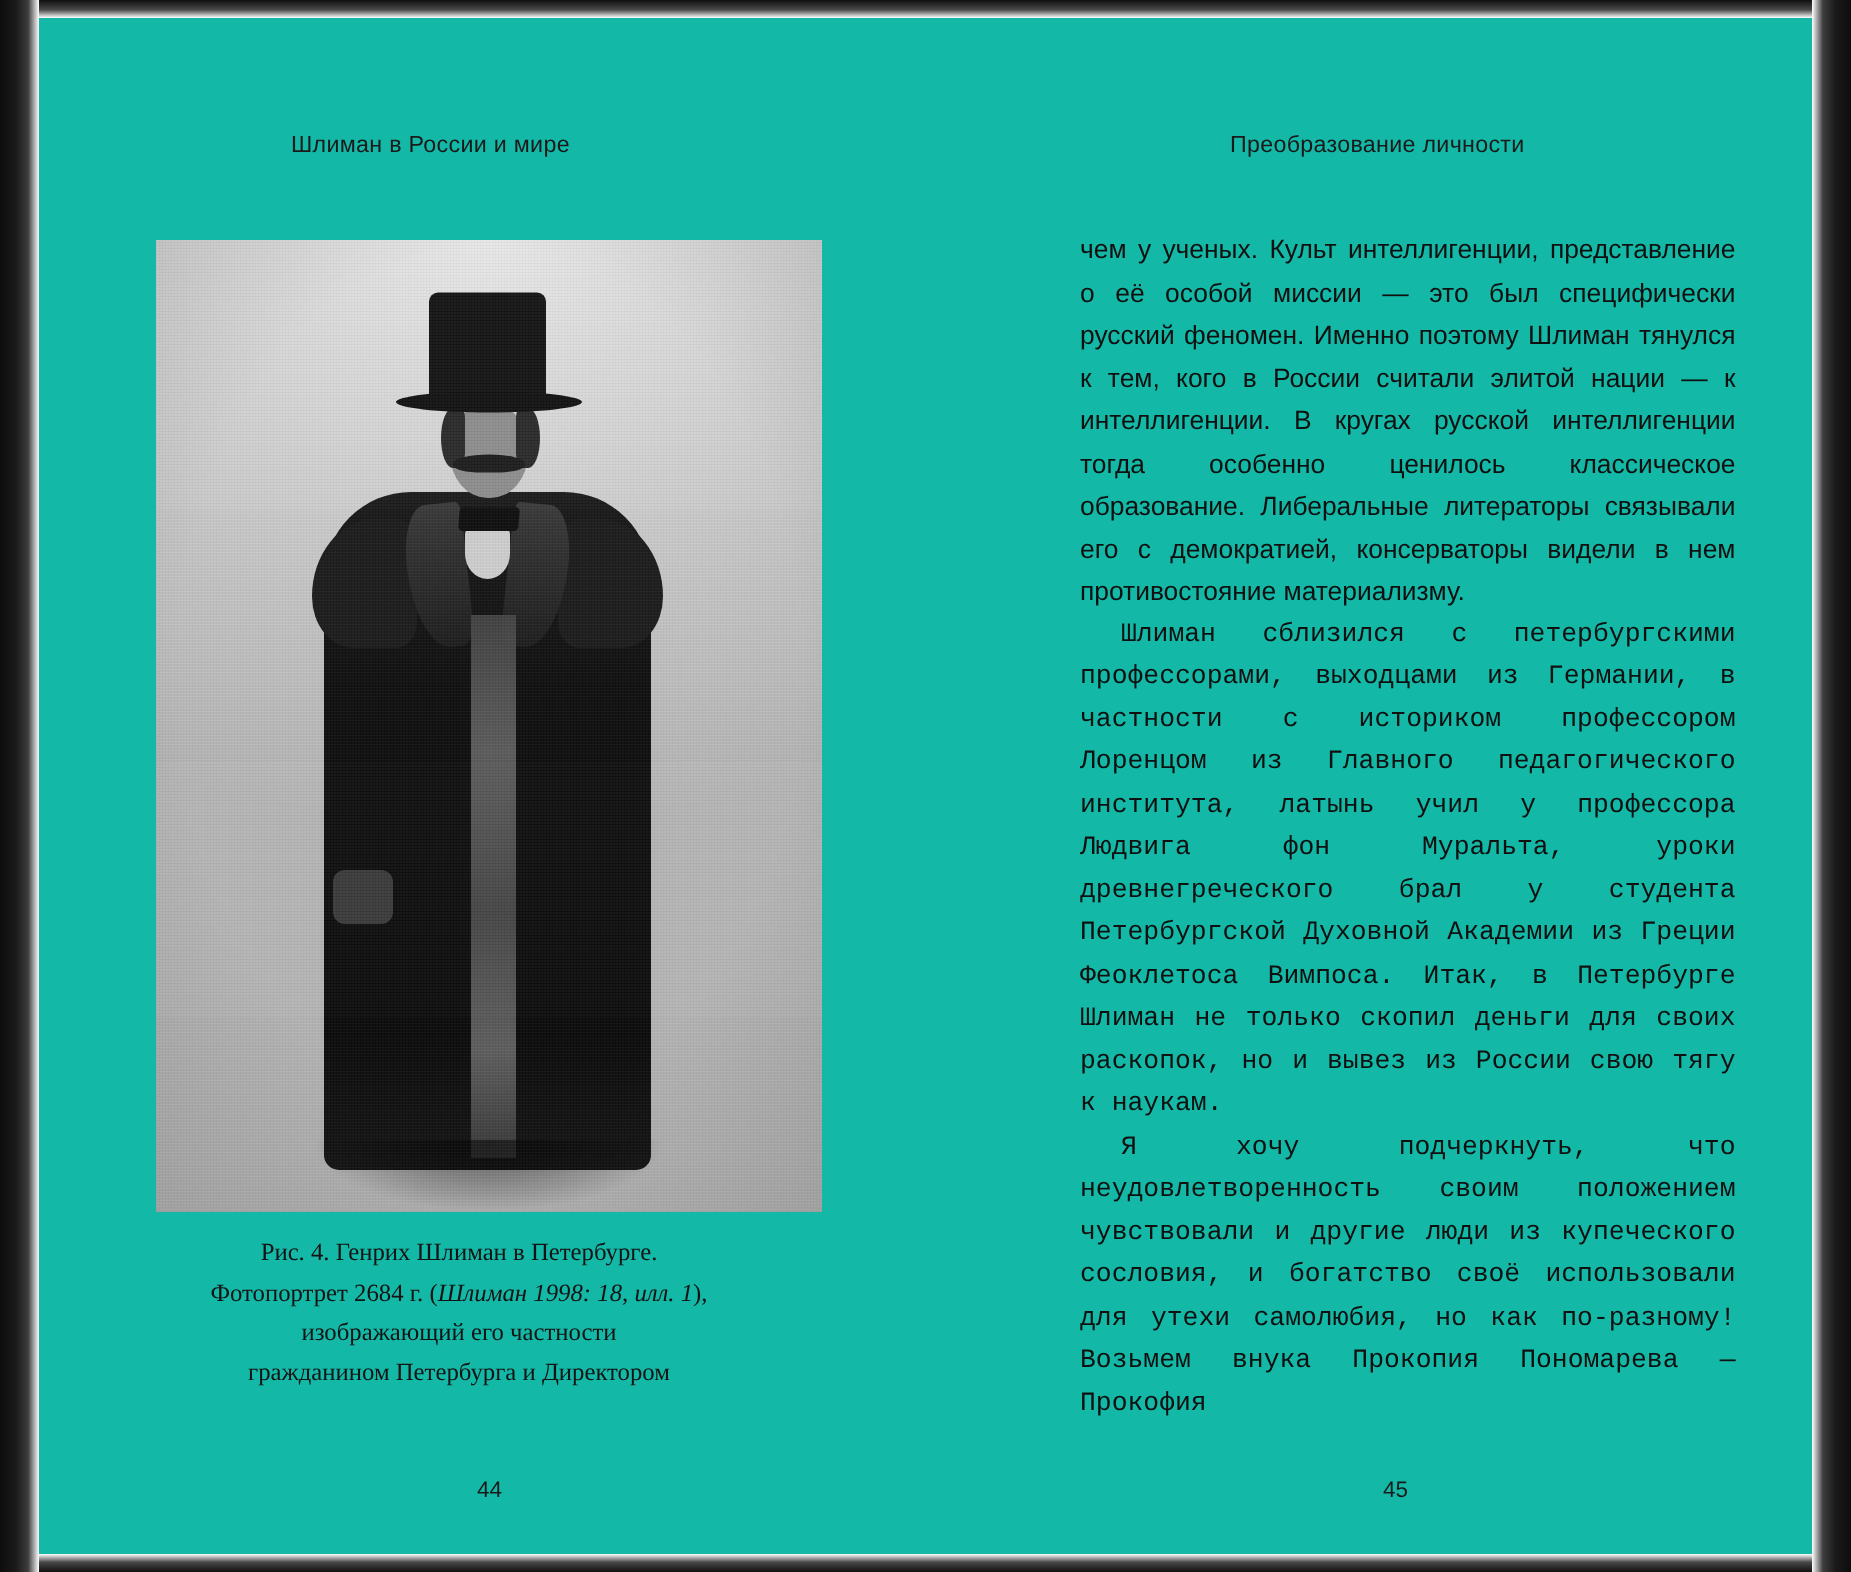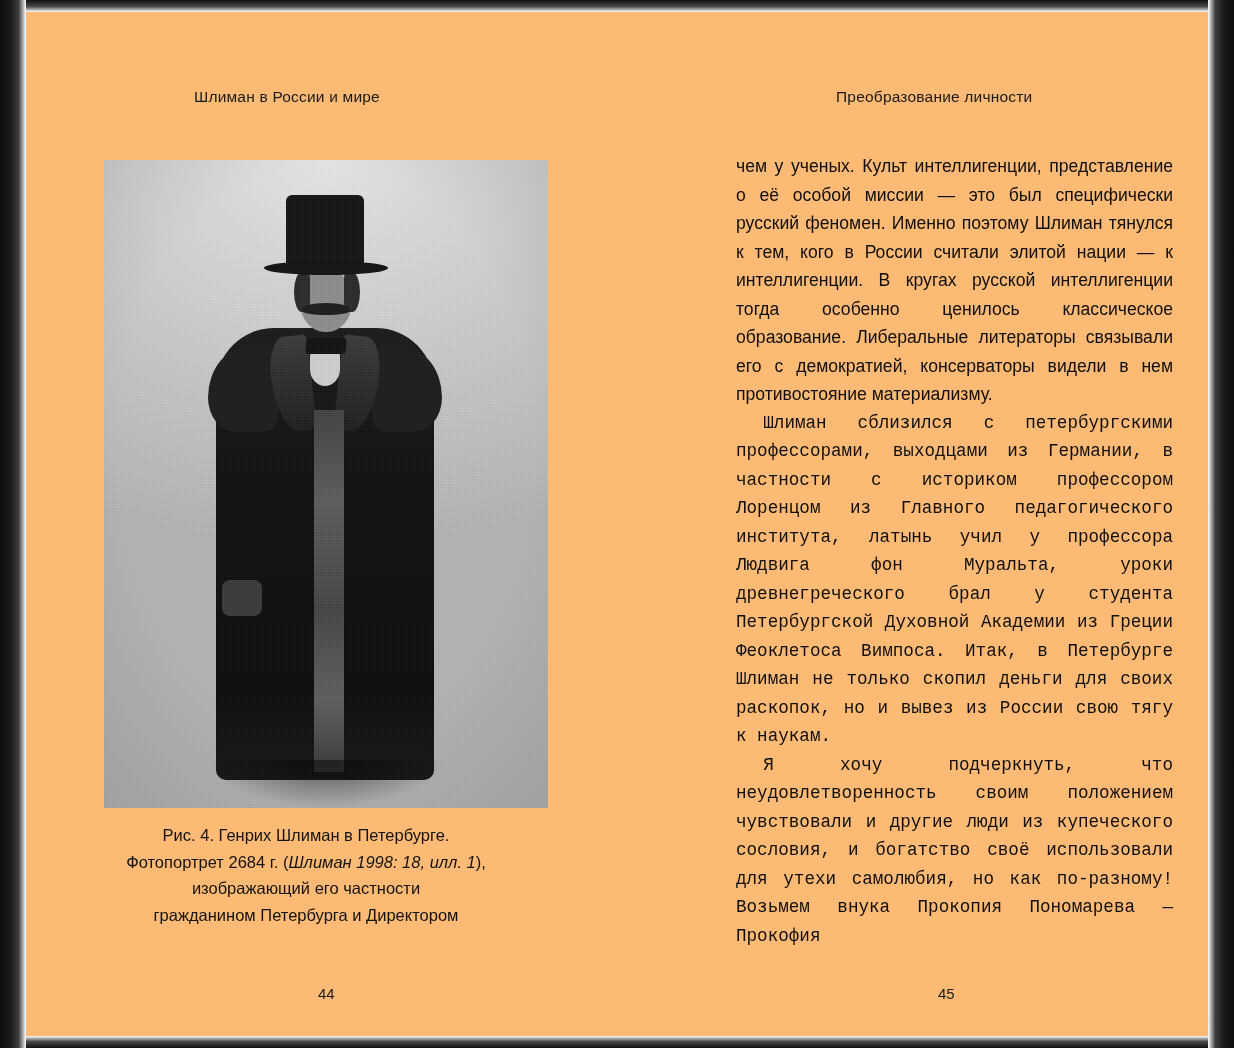--- a/index.html
+++ b/index.html
@@ -12,21 +12,21 @@
     height: 1048px;
     font-family: "Liberation Sans", sans-serif;
     color: #111111;
     overflow: hidden;
   }
 
   .spread {
     position: relative;
     width: 1234px;
     height: 1048px;
-    background: #fdba74;
+    background: #14b8a6;
     box-sizing: border-box;
   }
 
   
   .edge-left {
     position: absolute;
     left: 0; top: 0;
     width: 26px; height: 1048px;
     background: linear-gradient(to right, #0d0d0d 0%, #1a1a1a 40%, #3d3d3d 72%, #ffffff 100%);
   }
@@ -49,39 +49,40 @@
     background: linear-gradient(to top, #101010 0%, #4a4a4a 55%, #ffffff 100%);
   }
 
   .page {
     position: absolute;
     top: 0;
     height: 1048px;
     box-sizing: border-box;
   }
   .page-left  { left: 26px;  width: 591px; }
-  .page-right { left: 633px; width: 591px; }
+  .page-right { left: 617px; width: 591px; }
 
   .running-head {
     position: absolute;
     top: 88px;
     font-size: 15.5px;
     letter-spacing: 0.2px;
     color: #1a1a1a;
     white-space: nowrap;
   }
   .running-head-left  { left: 168px; }
   .running-head-right { left: 203px; }
 
   
   .figure {
     position: absolute;
     left: 78px;
     top: 160px;
     width: 404px;
+    font-family: Liberation Serif, serif;
   }
   .photo {
     position: relative;
     width: 444px;
     height: 648px;
     overflow: hidden;
     background: #b9b9b9;
   }
   .photo-bg {
     position: absolute;

